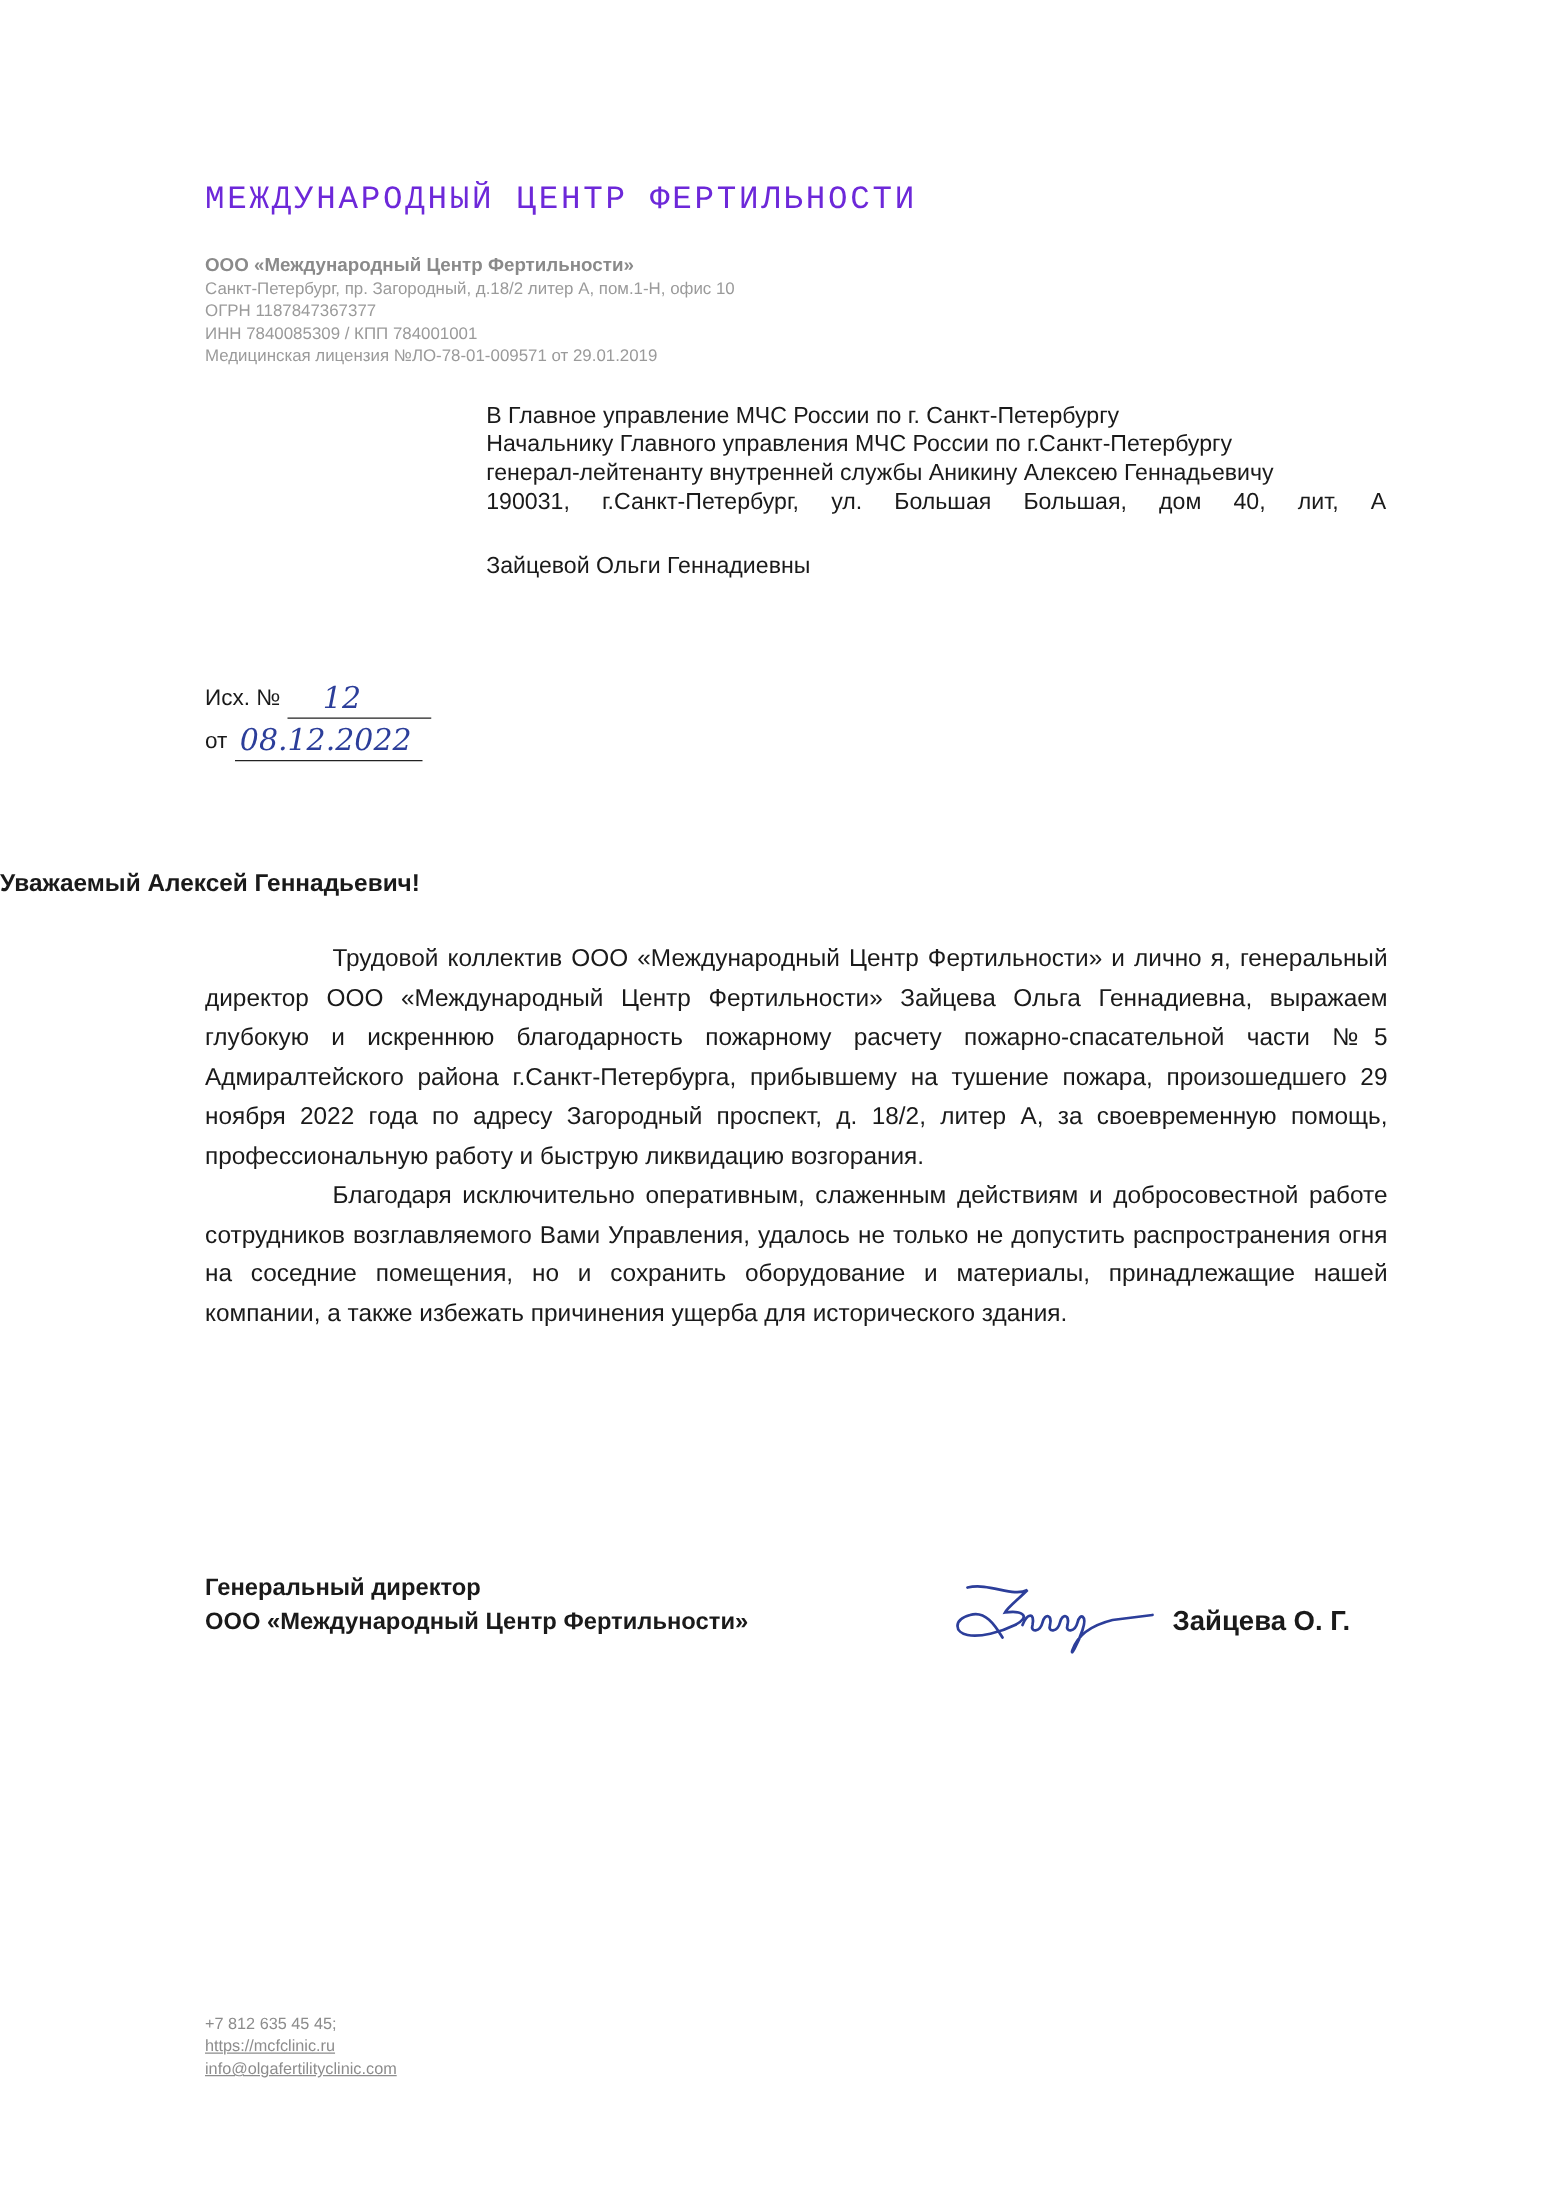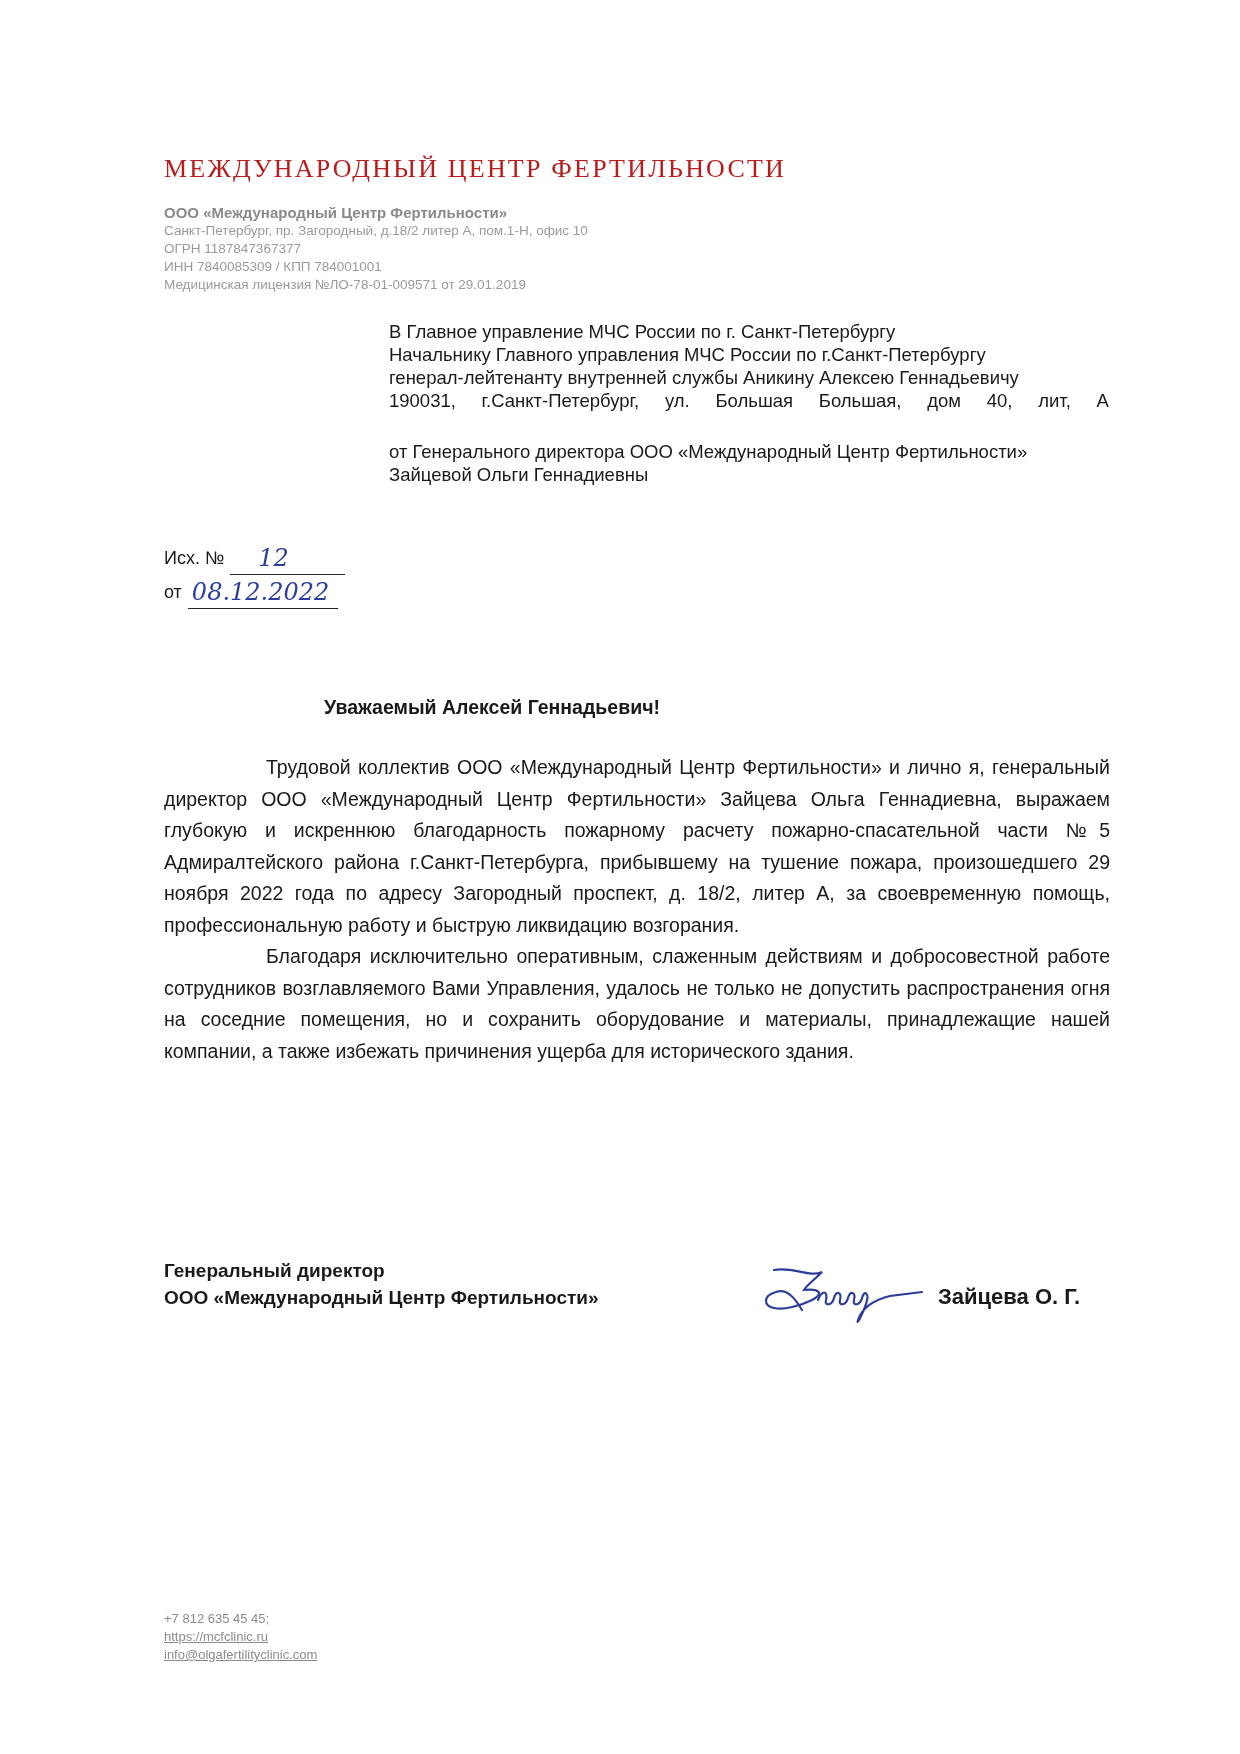--- a/index.html
+++ b/index.html
@@ -1,41 +1,41 @@
 <!DOCTYPE html>
 <html><head>
   <meta charset="utf-8">
   <style>
     html, body { margin: 0; padding: 0; background: #ffffff; }
     body { width: 1240px; height: 1754px; position: relative; overflow: hidden; color: #1a1a1a; }
     .abs { position: absolute; }
 
     .brand-title {
-      left: 164px; top: 154px;
-      font-family: Liberation Serif, serif;
-      font-size: 26px; letter-spacing: 2.2px; color: #b91c1c;
+      left: 164px; top: 144px;
+      font-family: Liberation Mono, monospace;
+      font-size: 26px; letter-spacing: 2.2px; color: #6d28d9;
       white-space: nowrap;
     }
     .org-block { left: 164px; top: 204px; font-family: "Liberation Sans", sans-serif; color: #9a9a9a; }
     .org-name { font-size: 15px; font-weight: bold; color: #8a8a8a; line-height: 18px; }
     .org-line { font-size: 13.5px; line-height: 18px; white-space: nowrap; }
 
     .addressee { left: 389px; top: 320px; font-family: "Liberation Sans", sans-serif; font-size: 18.5px; line-height: 23px; width: 720px; }
     .addressee div { white-space: nowrap; }
     .addr-justify { display: flex; justify-content: space-between; width: 720px; }
 
     .sender { left: 389px; top: 440px; font-family: "Liberation Sans", sans-serif; font-size: 18.5px; line-height: 23px; }
     .sender div { white-space: nowrap; }
 
     .ref { left: 164px; font-family: "Liberation Sans", sans-serif; font-size: 18px; display: flex; align-items: flex-start; }
     .ref .label { margin-right: 6px; }
     .ref .field { border-bottom: 1.5px solid #222; height: 26px; position: relative; }
     .hand { font-family: "DejaVu Serif", serif; font-style: italic; color: #2c3e9a; font-size: 24px; position: absolute; bottom: 2px; white-space: nowrap; }
 
-    .salutation { left: 0; width: 984px; top: 696px; text-align: center; font-family: "Liberation Sans", sans-serif; font-weight: bold; font-size: 19.5px; }
+    .salutation { left: 0; width: 984px; top: 696px; text-align: left; font-family: "Liberation Sans", sans-serif; font-weight: bold; font-size: 19.5px; }
 
     .body-text { left: 164px; top: 752px; width: 946px; font-family: "Liberation Sans", sans-serif; font-size: 19.5px; line-height: 31.5px; text-align: justify; }
     .body-text p { margin: 0; text-indent: 102px; }
 
     .sign-block { left: 164px; top: 1257px; font-family: "Liberation Sans", sans-serif; font-weight: bold; font-size: 19px; line-height: 27px; }
     .sign-block div { white-space: nowrap; }
     .signature { left: 762px; top: 1260px; }
     .signer { left: 938px; top: 1284px; font-family: "Liberation Sans", sans-serif; font-weight: bold; font-size: 22px; white-space: nowrap; }
 
     .footer { left: 164px; top: 1610px; font-family: "Liberation Sans", sans-serif; font-size: 13px; line-height: 18px; color: #8c8c8c; }
@@ -65,21 +65,20 @@
     <span>Большая</span>
     <span>Большая,</span>
     <span>дом</span>
     <span>40,</span>
     <span>лит,</span>
     <span>А</span>
   </div>
 </div>
 
 <div class="abs sender">
-  <div>от Генерального директора ООО «Международный Центр Фертильности»</div>
   <div>Зайцевой Ольги Геннадиевны</div>
 </div>
 
 <div class="abs ref" style="top:548px;">
   <span class="label">Исх. №</span>
   <span class="field" style="width:115px;">
     <span class="hand" style="left:28px;">12</span>
   </span>
 </div>
 

